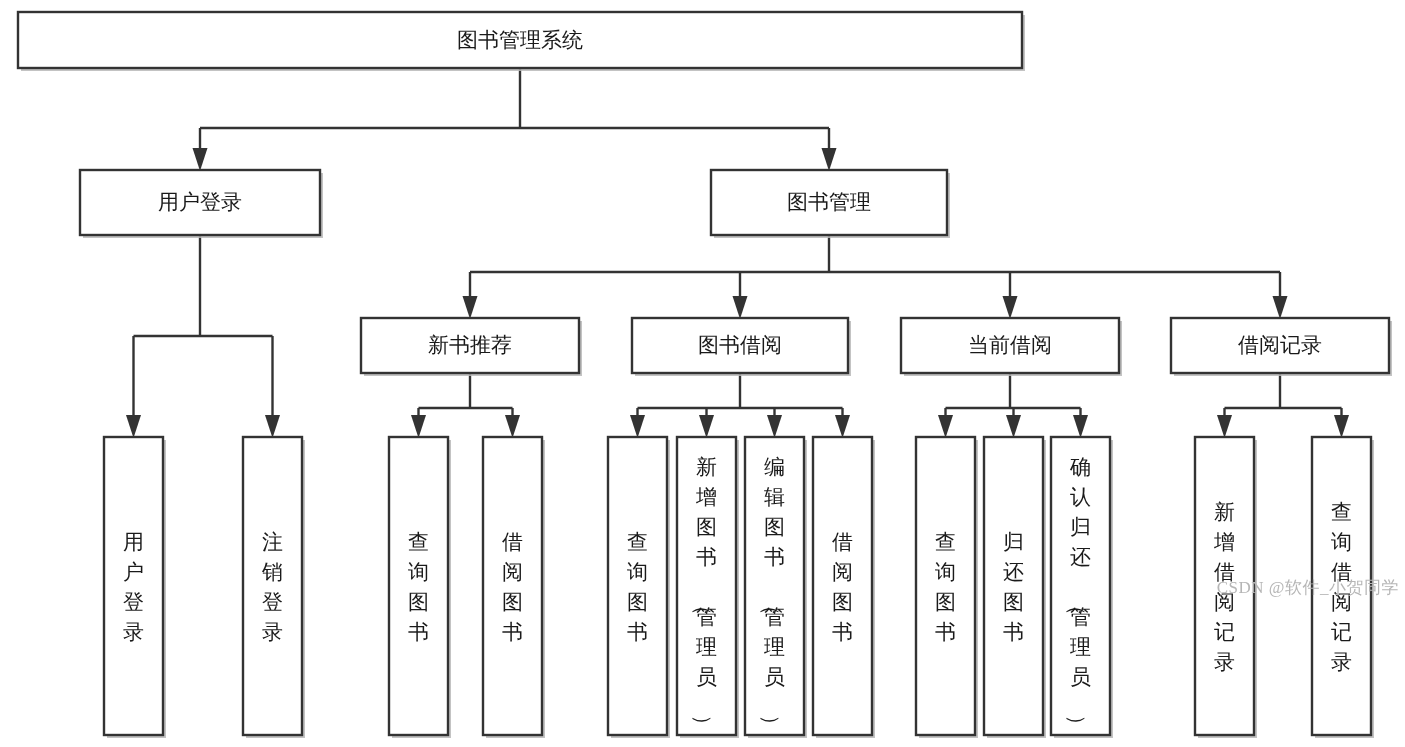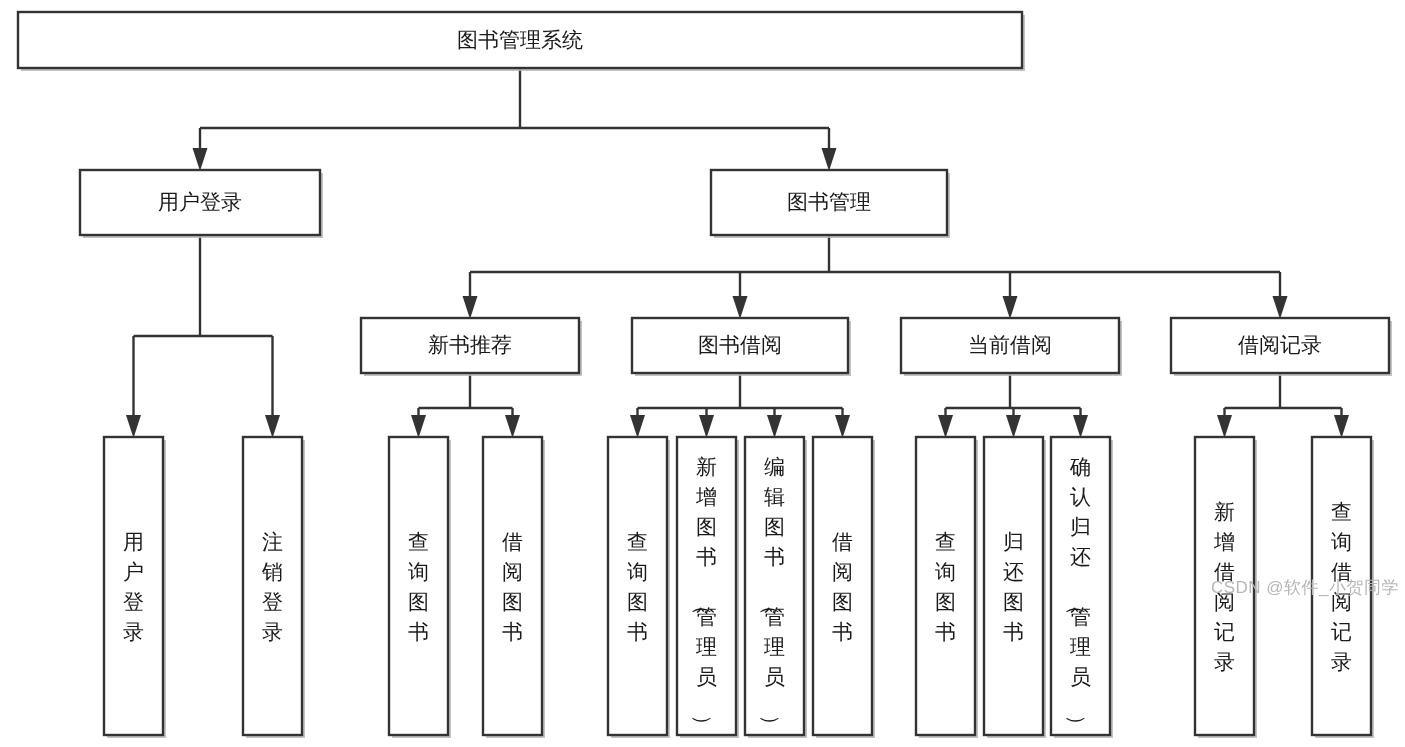--- a/index.html
+++ b/index.html
@@ -60,21 +60,21 @@
     font-family: "Liberation Sans", "DejaVu Sans", sans-serif;
     font-size: 21px;
     fill: #1a1a1a;
     text-anchor: middle;
     white-space: pre;
   }
   .watermark {
     position: absolute;
     right: 6px;
     bottom: 3px;
-    font-family: Liberation Sans, sans-serif;
+    font-family: Liberation Serif, serif;
     font-size: 17px;
     color: #b6b6b6;
     letter-spacing: 0.5px;
     user-select: none;
     pointer-events: none;
     white-space: nowrap;
   }
 </style>
 </head>
 <body>

